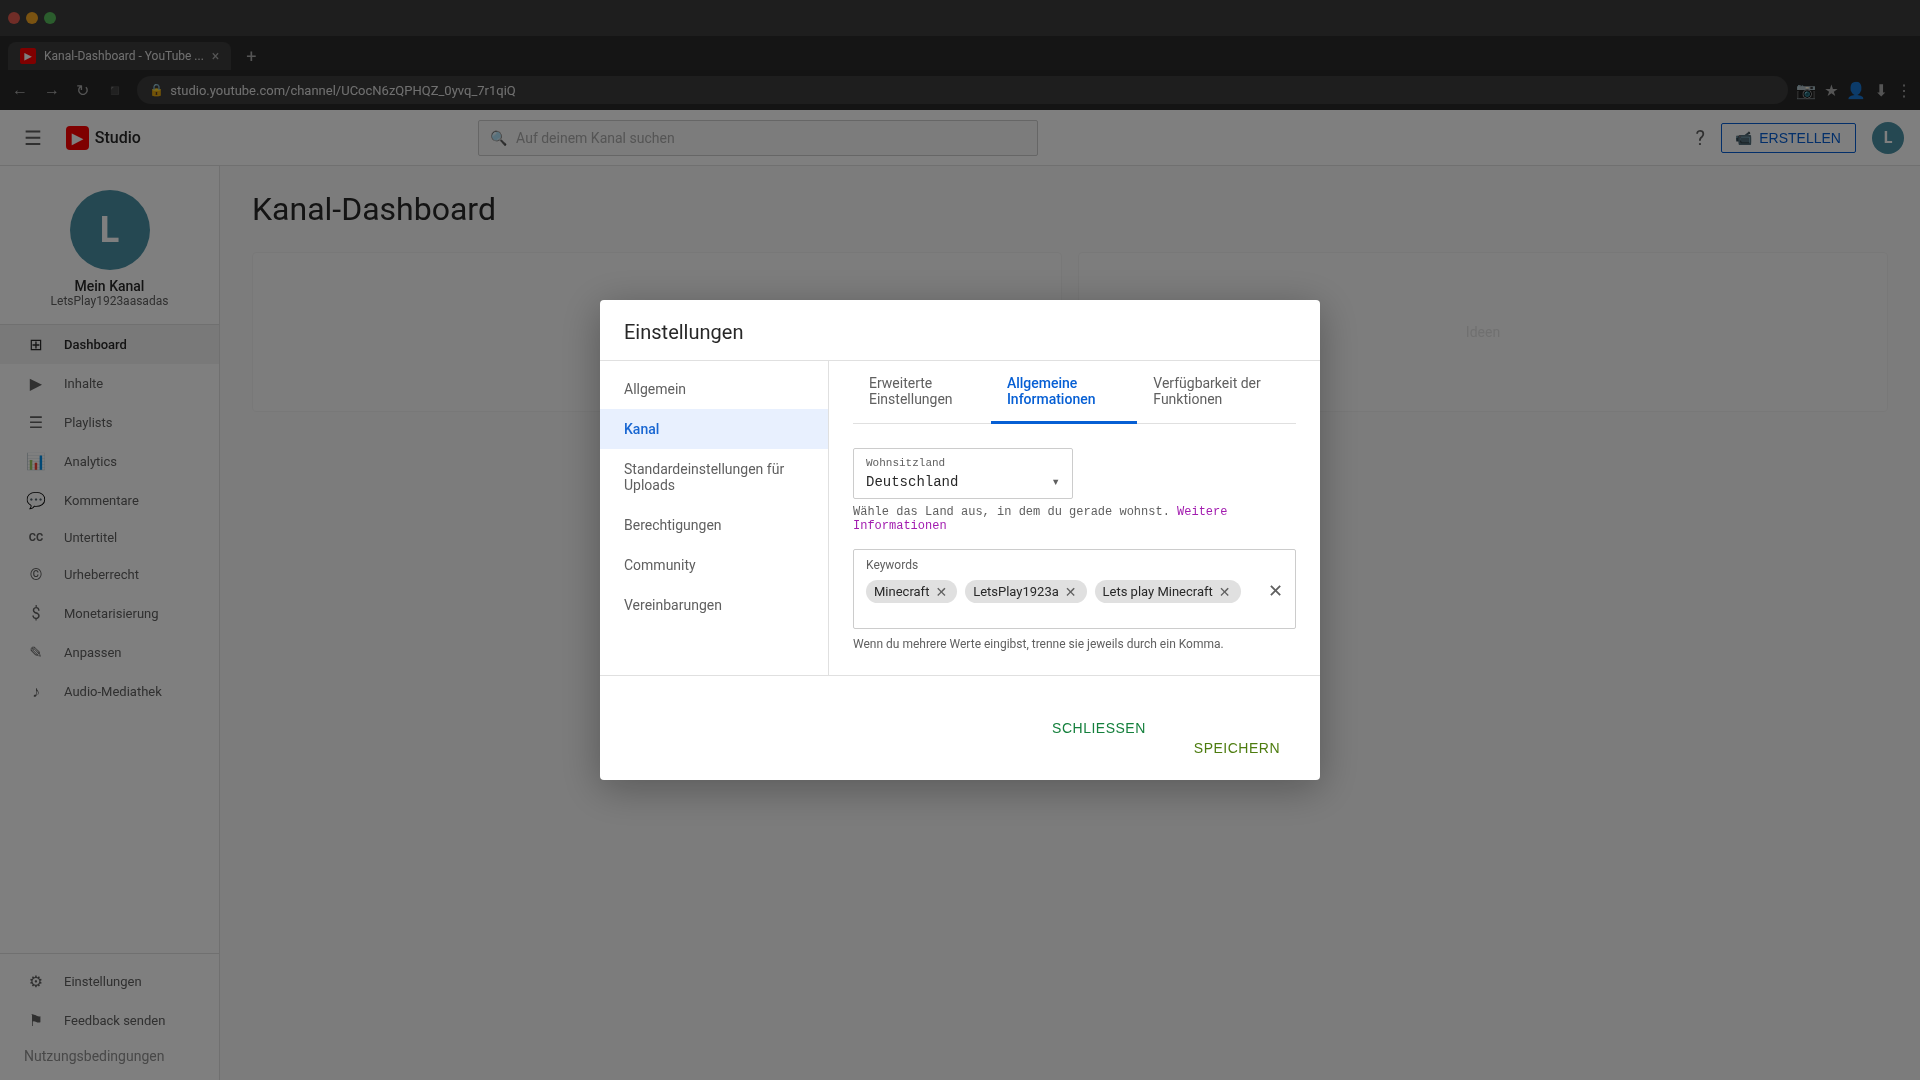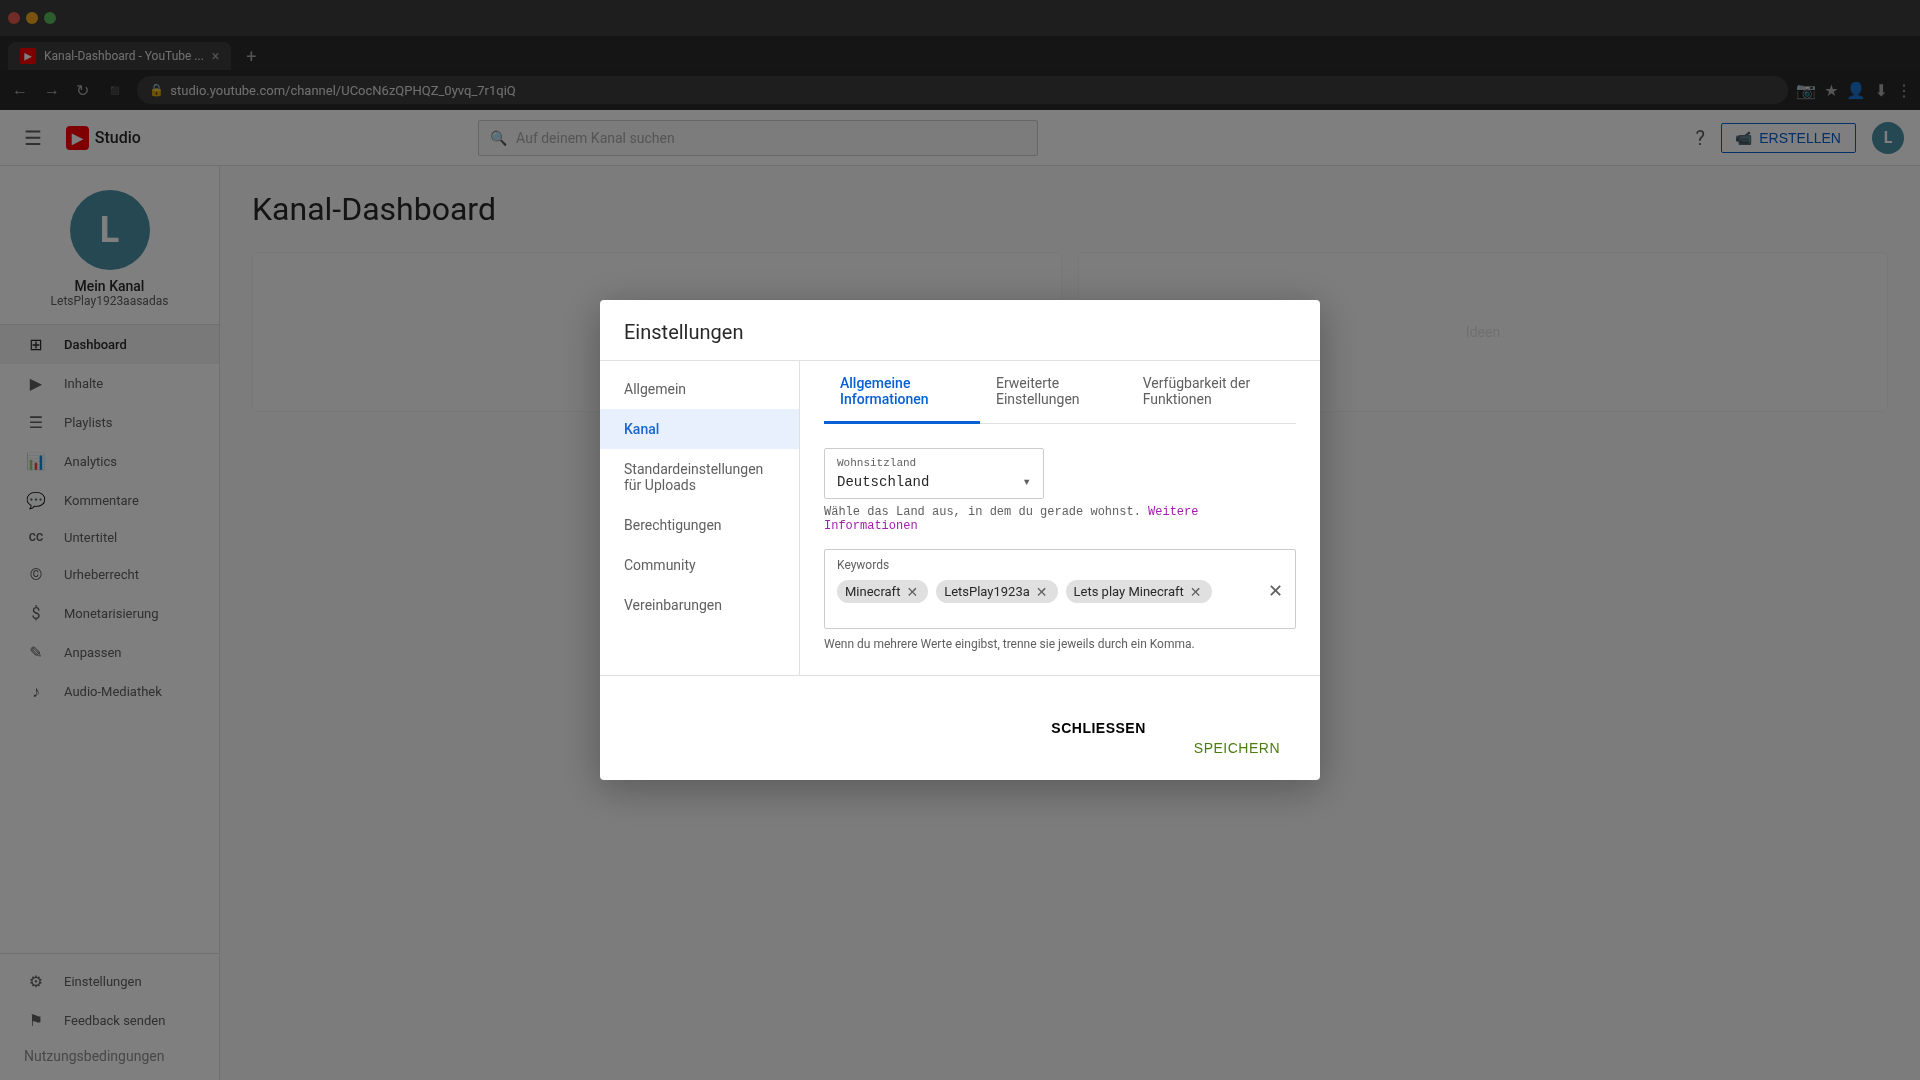--- a/index.html
+++ b/index.html
@@ -242,21 +242,21 @@
       font-size: 20px;
       font-weight: 400;
       color: #282828;
     }
     .dialog-body {
       display: flex;
       flex: 1;
       overflow: hidden;
     }
     .dialog-sidebar {
-      width: 200px;
+      width: 229px;
       border-right: 1px solid #e0e0e0;
       padding: 8px 0;
     }
     .dialog-sidebar-item {
       padding: 12px 24px;
       font-size: 14px;
       color: #606060;
       cursor: pointer;
     }
     .dialog-sidebar-item.active {
@@ -363,21 +363,21 @@
     .btn-text {
       background: none;
       border: none;
       font-size: 14px;
       font-weight: 500;
       cursor: pointer;
       padding: 8px 16px;
       border-radius: 2px;
       letter-spacing: 0.5px;
     }
-    .btn-cancel { color: #000000; font-weight: bold; }
+    .btn-cancel { color: #15803d; }
     .btn-save { color: #4d7c0f; margin-top: 40px; }
   </style>
 </head>
 <body>
 
 <div class="browser-chrome">
   <div class="browser-dots">
     <div class="browser-dot dot-red"></div>
     <div class="browser-dot dot-yellow"></div>
     <div class="browser-dot dot-green"></div>
@@ -541,25 +541,25 @@
           <span>Community</span>
         </div>
         <div class="dialog-sidebar-item">
           <span>Vereinbarungen</span>
         </div>
       </div>
 
       <div class="dialog-main">
 
         <div class="dialog-tabs">
+          <div class="dialog-tab">
+            <span>Erweiterte Einstellungen</span>
+          </div>
           <div class="dialog-tab active">
             <span>Allgemeine Informationen</span>
-          </div>
-          <div class="dialog-tab">
-            <span>Erweiterte Einstellungen</span>
           </div>
           <div class="dialog-tab">
             <span>Verfügbarkeit der Funktionen</span>
           </div>
         </div>
 
         <div class="form-field">
           <div style="border:1px solid #ccc;border-radius:2px;padding:8px 12px;width:220px;position:relative;">
             <div style="font-size:11px;color:#606060;margin-bottom:4px;">Wohnsitzland</div>
             <div style="font-size:14px;color:#282828;display:flex;align-items:center;justify-content:space-between;">

